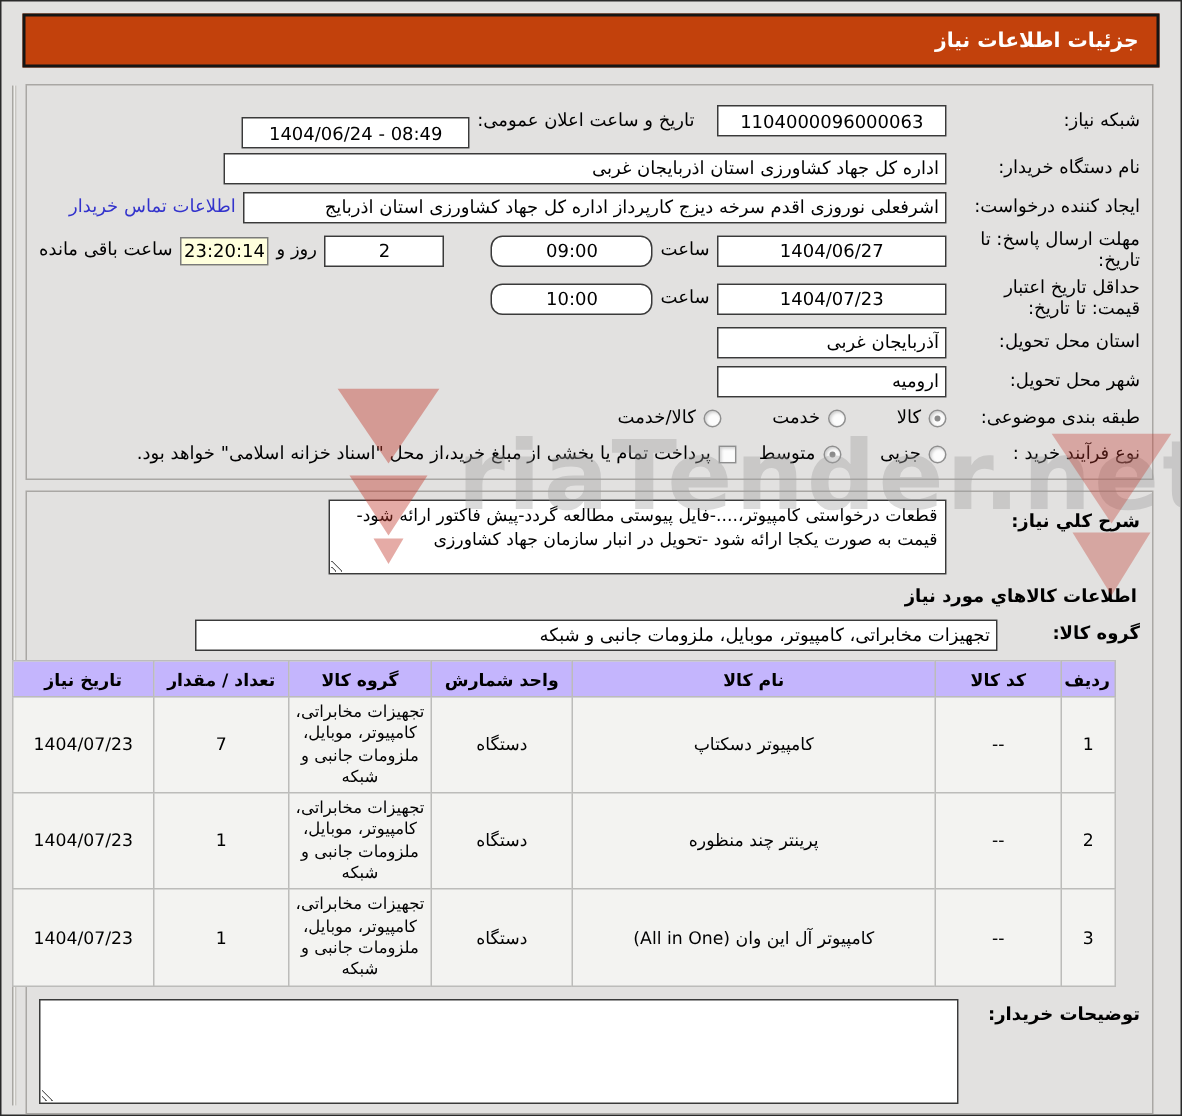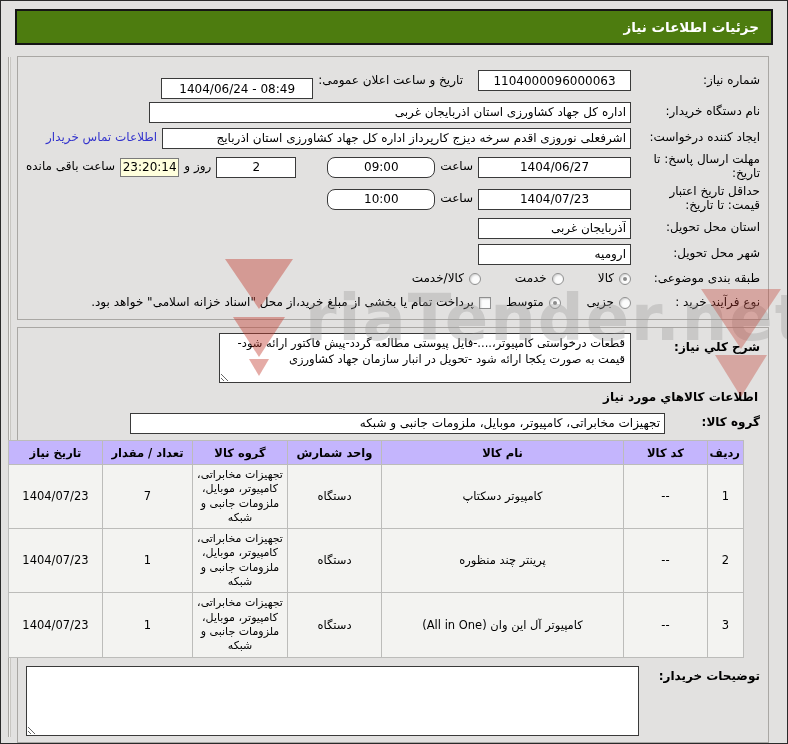--- a/index.html
+++ b/index.html
@@ -9,21 +9,21 @@
     background:#e2e1e0;
     font-family:"DejaVu Sans", sans-serif;
     font-size:12px; color:#000;
   }
   .page { position:relative; width:788px; height:744px; border:1px solid #2a2a2a; overflow:hidden; }
   .scroll-strip { position:absolute; left:7px; top:56px; bottom:6px; width:3px;
     border-left:1px solid #a8a6a2; border-right:1px solid #c8c6c2; background:#efeeec; }
 
   .titlebar {
     margin:8px 14px 11px 14px; height:36px;
-    background:#4d7c0f; border:2px solid #151515;
+    background:#c2410c; border:2px solid #151515;
     color:#fff; font-weight:bold; font-size:13.5px;
     display:flex; align-items:center; padding:0 12px;
   }
 
   .groupbox { margin:0 18px 0 16px; border:1px solid #a9a7a4; background:transparent; padding:5px 8px 4px 8px; position:relative; }
   .gb1 { margin-bottom:7px; }
   .gb2 { padding-bottom:6px; }
 
   .frow { display:flex; align-items:center; gap:5px; min-height:26px; line-height:1.15; }
   .frow.tall { min-height:32px; }
@@ -97,21 +97,21 @@
 <body>
 
 <div class="page">
   <div class="scroll-strip"></div>
 
   <div class="titlebar">جزئیات اطلاعات نیاز</div>
 
   <div class="groupbox gb1">
 
     <div class="frow">
-      <span class="labelcol">شماره نیاز:</span>
+      <span class="labelcol">شبکه نیاز:</span>
       <input class="inp num w168" readonly="" value="1104000096000063" style="">
       <span class="lbl" style="margin-right:10px">تاریخ و ساعت اعلان عمومی:</span>
       <input class="inp num w152" readonly="" value="1404/06/24 - 08:49" style="">
     </div>
 
     <div class="frow">
       <span class="labelcol">نام دستگاه خریدار:</span>
       <input class="inp rtltext grow" readonly="" value="اداره کل جهاد کشاورزی استان اذربایجان غربی" style="">
       <span style="width:118px;flex:none"></span>
     </div>

